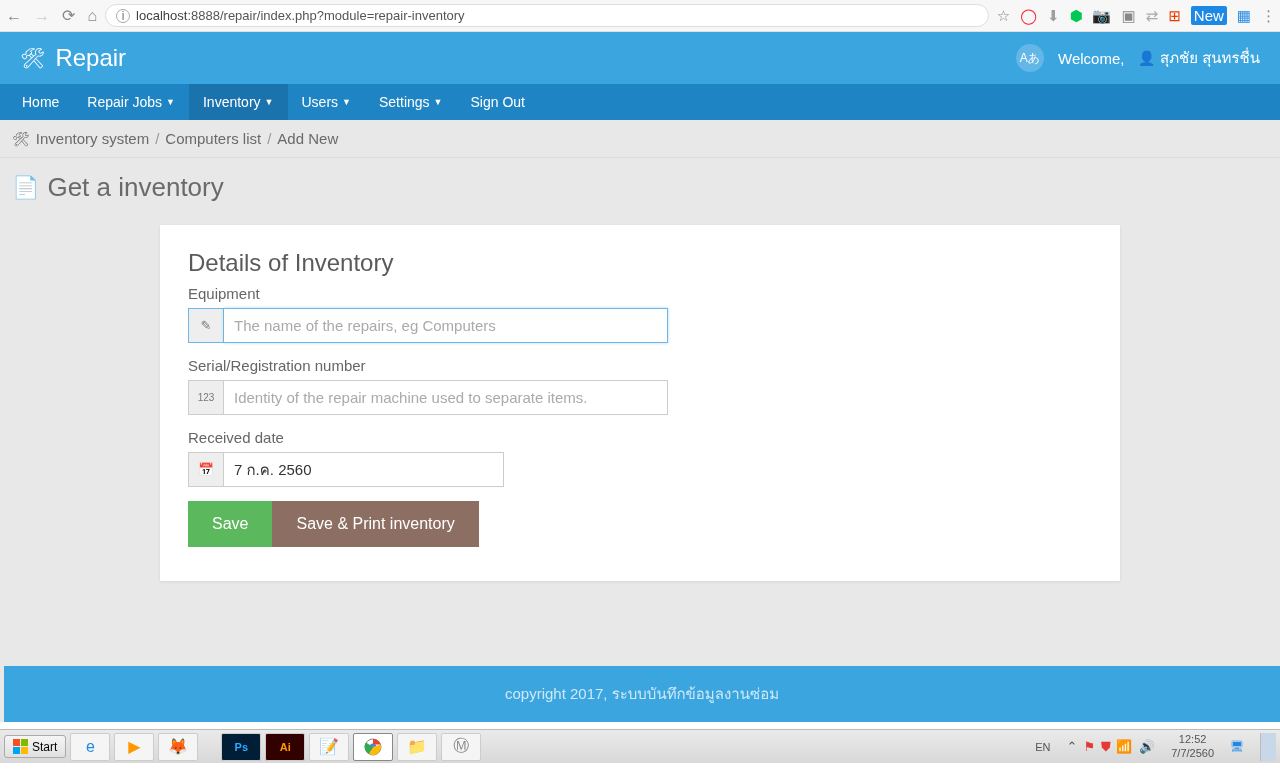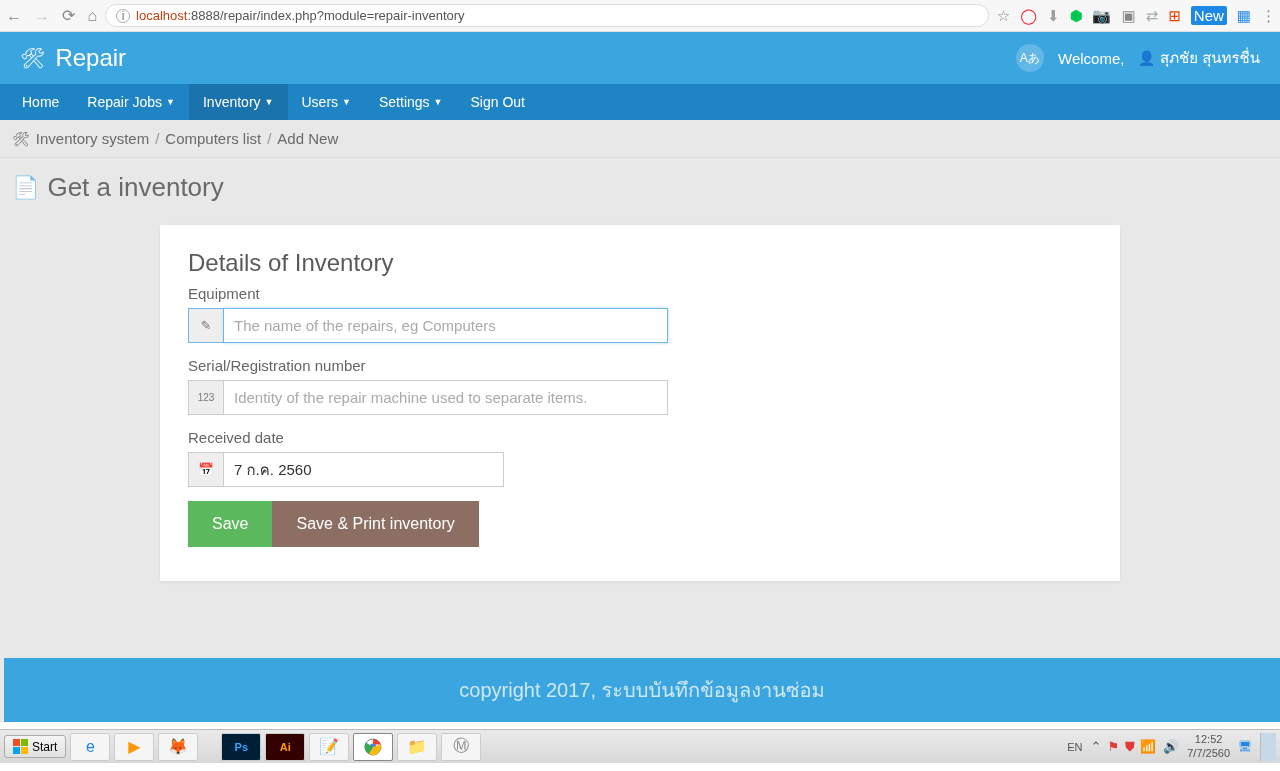--- a/index.html
+++ b/index.html
@@ -4,21 +4,21 @@
 <style>
 * { margin: 0; padding: 0; box-sizing: border-box; }
 body { font-family: Arial, sans-serif; font-size: 14px; background: #fff; width: 1280px; height: 771px; overflow: hidden; }
 
 
 .browser-bar { height: 32px; background: #f7f7f7; border-bottom: 1px solid #e0e0e0; display: flex; align-items: center; padding: 0 6px; gap: 8px; }
 .nav-icons { display: flex; gap: 12px; color: #888; align-items: center; }
 .nav-icons span { cursor: pointer; font-size: 16px; }
 .nav-icons .disabled { color: #ccc; }
 .url-box { flex: 1; display: flex; align-items: center; gap: 6px; border: 1px solid #ddd; border-radius: 14px; padding: 3px 10px; background: #fff; color: #555; font-size: 13px; }
-.url-box .host { color: #c2410c; text-align: center; }
+.url-box .host { color: #404040; text-align: center; }
 .url-box .info-icon { font-size: 12px; color: #777; border: 1px solid #aaa; border-radius: 50%; width: 14px; height: 14px; display: inline-flex; align-items: center; justify-content: center; }
 .ext-icons { display: flex; gap: 10px; align-items: center; color: #888; }
 .ext-icons span { font-size: 15px; }
 .star { color: #888; }
 .opera { color: #ff1b2d; }
 .cube { color: #00c853; }
 .office { color: #eb3c00; }
 .newbadge { background: #1e88e5; color: #fff; font-size: 9px; padding: 1px 3px; border-radius: 2px; }
 .bluebox { color: #1e88e5; }
 .dots { color: #888; font-size: 18px; letter-spacing: -2px; }
@@ -55,40 +55,40 @@
 .w1 { width: 444px; }
 .w2 { width: 444px; }
 .w3 { width: 280px; }
 .input-text::placeholder { color: #aaa; }
 
 .btn-row { display: flex; }
 .btn { border: none; padding: 14px 24px; font-size: 16px; color: #fff; cursor: pointer; font-weight: 300; }
 .btn-save { background: #5cb85c; }
 .btn-print { background: #8d6e63; }
 
-.footer { background: #3ba5e0; color: #cfe8f6; text-align: center; padding: 16px 0; font-size: 20px; position: absolute; bottom: 49px; left: 4px; right: 0; }
+.footer { background: #3ba5e0; color: #cfe8f6; text-align: center; padding: 16px 0; font-size: 15px; position: absolute; bottom: 49px; left: 4px; right: 0; }
 
 
 .taskbar { position: absolute; bottom: 8px; left: 0; right: 0; height: 34px; background: linear-gradient(#eaeaea,#d8d8d8); border-top: 1px solid #bbb; display: flex; align-items: center; justify-content: space-between; padding: 0 4px; }
 .tb-left { display: flex; align-items: center; gap: 4px; }
 .start-btn { background: linear-gradient(#f5f5f5,#e0e0e0); border: 1px solid #aaa; border-radius: 3px; padding: 3px 8px; display: flex; align-items: center; gap: 4px; font-size: 12px; cursor: pointer; }
 .win-logo { display: inline-grid; grid-template-columns: 7px 7px; grid-template-rows: 7px 7px; gap: 1px; }
 .win-logo span:nth-child(1){background:#f25022}.win-logo span:nth-child(2){background:#7fba00}.win-logo span:nth-child(3){background:#00a4ef}.win-logo span:nth-child(4){background:#ffb900}
 .tb-icon { width: 40px; height: 28px; border: 1px solid #ccc; background: #f5f5f5; display: flex; align-items: center; justify-content: center; font-size: 16px; border-radius: 2px; cursor: pointer; }
 .tb-icon.active { border: 1px solid #888; background: #fff; }
 .ie { color: #1e88e5; }
 .wmp { color: #ff9800; }
 .ff { color: #ff7139; }
 .ps { background: #001e36; color: #31a8ff; font-size: 11px; font-weight: bold; margin-left: 19px; }
 .ai { background: #330000; color: #ff9a00; font-size: 11px; font-weight: bold; }
 .np { color: #7cb342; }
 .chr { position: relative; }
 .folder { color: #ffca28; }
 .mamp { color: #888; }
-.tb-right { display: flex; align-items: center; gap: 8px; font-size: 11px; color: #555; }
+.tb-right { display: flex; align-items: center; gap: 16px; font-size: 11px; color: #555; }
 .tray-icons { display: flex; gap: 6px; align-items: center; font-size: 13px; }
 .clock { text-align: center; line-height: 1.2; }
 .show-desktop { width: 16px; height: 28px; border-left: 1px solid #bbb; background: #c8d8e8; }
 </style>
 </head>
 <body>
 
 <div class="browser-bar">
   <div class="nav-icons">
     <span>←</span>

